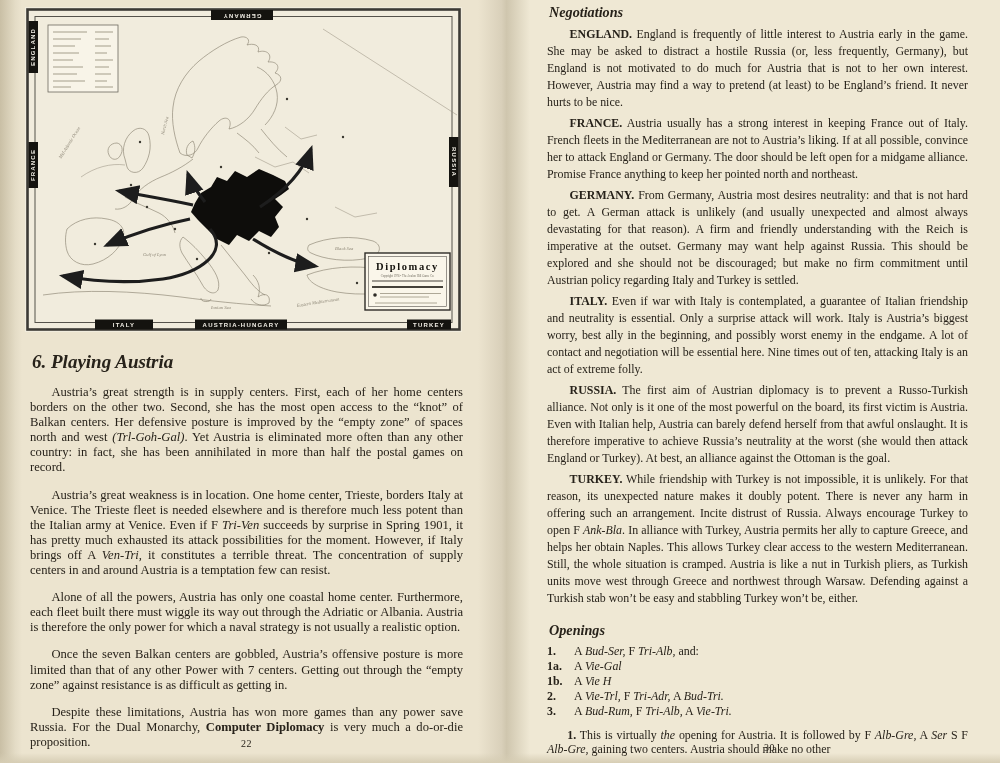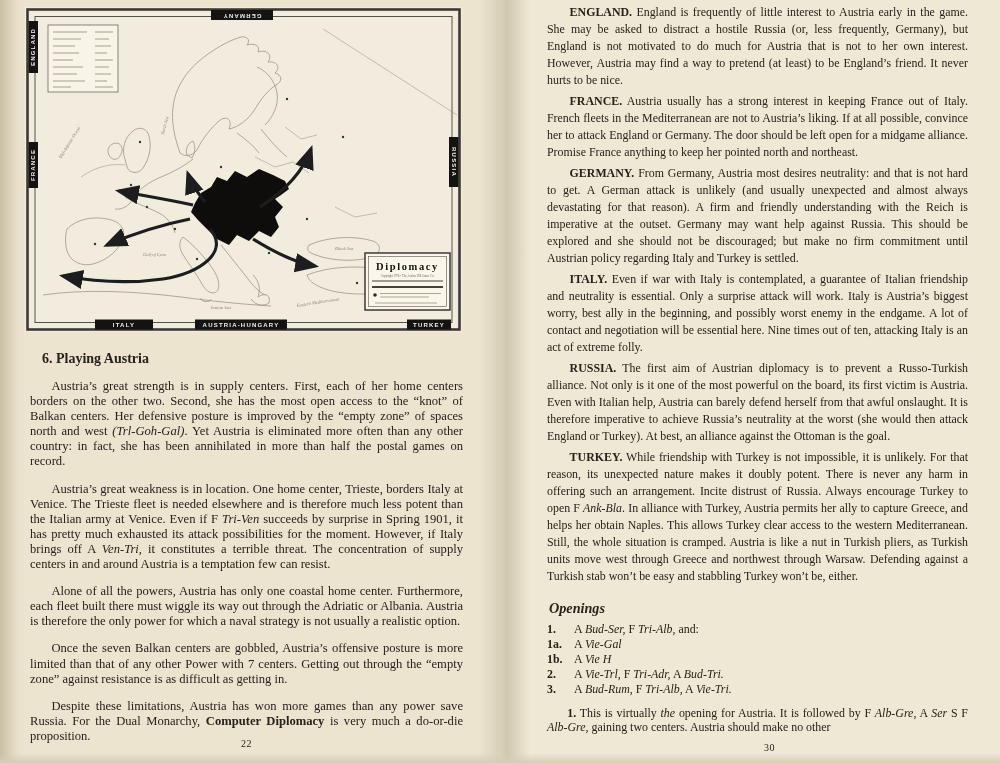--- a/index.html
+++ b/index.html
@@ -13,21 +13,21 @@
     background:linear-gradient(90deg,#c9bfa5,#e4dcc6 70%,rgba(236,228,207,0));}
   .edge-bottom{position:absolute;left:0;bottom:0;width:1000px;height:10px;
     background:linear-gradient(0deg,#d6cdb4,rgba(236,228,207,0));}
   .gutter{position:absolute;left:478px;top:0;width:52px;height:763px;
     background:linear-gradient(90deg,rgba(236,228,207,0),#d9d0ba 45%,#cfc6ae 55%,rgba(240,233,218,0));}
   .page-right-tone{position:absolute;left:505px;top:0;width:495px;height:763px;background:#efe8d4;}
 
   
   .map-wrap{position:absolute;left:25px;top:7px;width:437px;height:325px;}
   .lp-text{position:absolute;left:30px;top:351px;width:433px;}
-  .lp-heading{font-size:14px;margin:0 0 7px 12px;}
+  .lp-heading{font-style:italic;font-size:19px;margin:0 0 7px 2px;}
   .lp-text p{margin:12px 0 7px 0;font-size:12.6px;line-height:15.1px;
     text-align:justify;text-indent:1.7em;}
   .pagenum{position:absolute;font-size:10px;letter-spacing:.5px;}
   .pn-left{left:241px;top:738px;}
   .pn-right{left:764px;top:742px;}
 
   
   .rp-text{position:absolute;left:547px;top:4px;width:421px;}
   .rp-heading{font-style:italic;font-size:14.2px;margin:0 0 5px 2px;}
   .rp-text p.sec{margin:0 0 4px 0;font-size:11.9px;line-height:17px;
@@ -198,20 +198,21 @@
     <h2 class="lp-heading">6. Playing Austria</h2>
     <p><span>Austria’s great strength is in supply centers. First, each of her home centers borders on the other two. Second, she has the most open access to the “knot” of Balkan centers. Her defensive posture is improved by the “empty zone” of spaces north and west </span><span class="it">(Trl-Goh-Gal)</span><span>. Yet Austria is eliminated more often than any other country: in fact, she has been annihilated in more than half the postal games on record.</span></p>
     <p><span>Austria’s great weakness is in location. One home center, Trieste, borders Italy at Venice. The Trieste fleet is needed elsewhere and is therefore much less potent than the Italian army at Venice. Even if F </span><span class="it">Tri-Ven</span><span> succeeds by surprise in Spring 1901, it has pretty much exhausted its attack possibilities for the moment. However, if Italy brings off A </span><span class="it">Ven-Tri,</span><span> it constitutes a terrible threat. The concentration of supply centers in and around Austria is a temptation few can resist.</span></p>
     <p><span>Alone of all the powers, Austria has only one coastal home center. Furthermore, each fleet built there must wiggle its way out through the Adriatic or Albania. Austria is therefore the only power for which a naval strategy is not usually a realistic option.</span></p>
     <p><span>Once the seven Balkan centers are gobbled, Austria’s offensive posture is more limited than that of any other Power with 7 centers. Getting out through the “empty zone” against resistance is as difficult as getting in.</span></p>
     <p><span>Despite these limitations, Austria has won more games than any power save Russia. For the Dual Monarchy, </span><span class="bd">Computer Diplomacy</span><span> is very much a do-or-die proposition.</span></p>
   </div>
   <div class="pagenum pn-left">22</div>
 
   <div class="rp-text">
+    <h2 class="rp-heading">Negotiations</h2>
     <p class="sec"><span class="bd">ENGLAND.</span><span> England is frequently of little interest to Austria early in the game. She may be asked to distract a hostile Russia (or, less frequently, Germany), but England is not motivated to do much for Austria that is not to her own interest. However, Austria may find a way to pretend (at least) to be England’s friend. It never hurts to be nice.</span></p>
     <p class="sec"><span class="bd">FRANCE.</span><span> Austria usually has a strong interest in keeping France out of Italy. French fleets in the Mediterranean are not to Austria’s liking. If at all possible, convince her to attack England or Germany. The door should be left open for a midgame alliance. Promise France anything to keep her pointed north and northeast.</span></p>
     <p class="sec"><span class="bd">GERMANY.</span><span> From Germany, Austria most desires neutrality: and that is not hard to get. A German attack is unlikely (and usually unexpected and almost always devastating for that reason). A firm and friendly understanding with the Reich is imperative at the outset. Germany may want help against Russia. This should be explored and she should not be discouraged; but make no firm commitment until Austrian policy regarding Italy and Turkey is settled.</span></p>
     <p class="sec"><span class="bd">ITALY.</span><span> Even if war with Italy is contemplated, a guarantee of Italian friendship and neutrality is essential. Only a surprise attack will work. Italy is Austria’s biggest worry, best ally in the beginning, and possibly worst enemy in the endgame. A lot of contact and negotiation will be essential here. Nine times out of ten, attacking Italy is an act of extreme folly.</span></p>
     <p class="sec"><span class="bd">RUSSIA.</span><span> The first aim of Austrian diplomacy is to prevent a Russo-Turkish alliance. Not only is it one of the most powerful on the board, its first victim is Austria. Even with Italian help, Austria can barely defend herself from that awful onslaught. It is therefore imperative to achieve Russia’s neutrality at the worst (she would then attack England or Turkey). At best, an alliance against the Ottoman is the goal.</span></p>
     <p class="sec"><span class="bd">TURKEY.</span><span> While friendship with Turkey is not impossible, it is unlikely. For that reason, its unexpected nature makes it doubly potent. There is never any harm in offering such an arrangement. Incite distrust of Russia. Always encourage Turkey to open F </span><span class="it">Ank-Bla</span><span>. In alliance with Turkey, Austria permits her ally to capture Greece, and helps her obtain Naples. This allows Turkey clear access to the western Mediterranean. Still, the whole situation is cramped. Austria is like a nut in Turkish pliers, as Turkish units move west through Greece and northwest through Warsaw. Defending against a Turkish stab won’t be easy and stabbling Turkey won’t be, either.</span></p>
 
     <div class="openings">
       <h2 class="rp-heading">Openings</h2>
       <div class="op-line">

